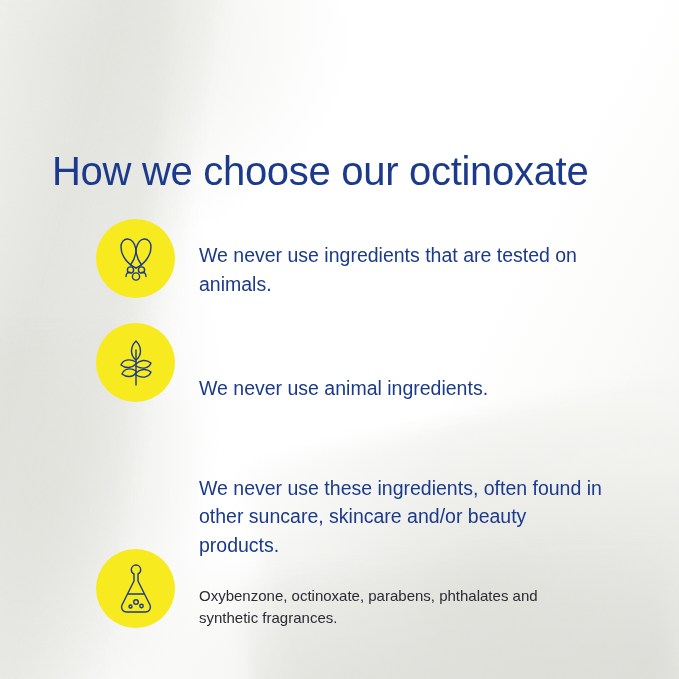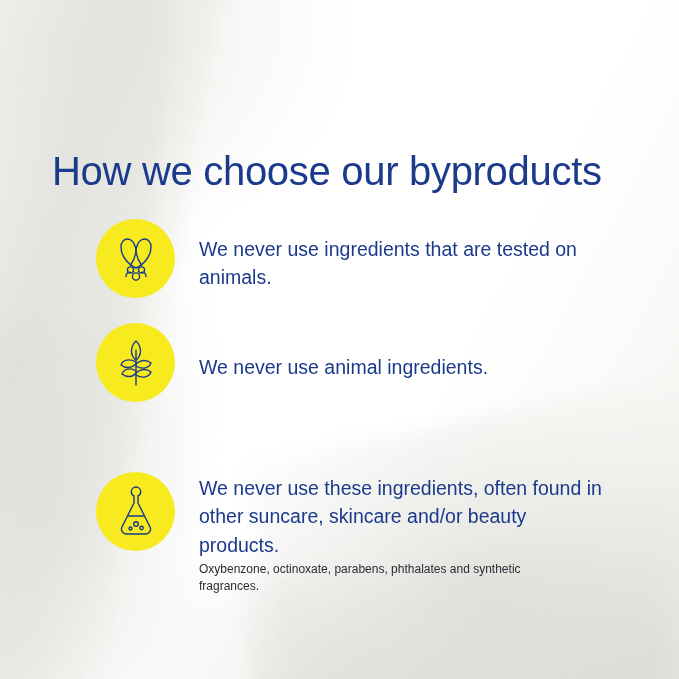--- a/index.html
+++ b/index.html
@@ -77,21 +77,21 @@
     white-space: nowrap;
   }
   .rows {
     position: absolute;
     left: 96px;
     top: 219px;
     width: 540px;
   }
   .row {
     display: flex;
-    align-items: center;
+    align-items: flex-end;
     margin-bottom: 25px;
   }
   .badge {
     flex: 0 0 auto;
     width: 79px;
     height: 79px;
     border-radius: 50%;
     background: #f7ea1e;
     display: flex;
     align-items: center;
@@ -102,39 +102,39 @@
   .row-text {
     padding-top: 9px;
     color: #1b3a8c;
     font-size: 19.5px;
     line-height: 1.46;
     font-weight: 400;
     max-width: 410px;
   }
   .row-3 .row-text { padding-top: 3px; margin-top: 44px; }
   .row-note {
-    margin-top: 2px;
-    font-size: 12px;
+    margin-top: 26px;
+    font-size: 15px;
     line-height: 1.42;
     color: #2b2b36;
     max-width: 360px;
   }
 </style>
 </head>
 <body>
 
 <div id="page">
   <div class="fold fold-a"></div>
   <div class="fold fold-b"></div>
   <div class="fold fold-c"></div>
   <div class="fold fold-d"></div>
   <div class="fold fold-e"></div>
 
   <div id="content">
-    <h1 class="heading">How we choose our byproducts</h1>
+    <h1 class="heading">How we choose our octinoxate</h1>
 
     <div class="rows">
 
       <div class="row row-1">
         <div class="badge">
           <span>
             <svg width="46" height="48" viewBox="0 0 46 48" fill="none" stroke="#1b3a8c" stroke-width="1.4" stroke-linecap="round" stroke-linejoin="round">
               <path d="M23 33 C14 29 8 20 8 12 C8 7 11 4 14.5 4 C18.5 4 21.5 8 23 14"></path>
               <path d="M23 33 C32 29 38 20 38 12 C38 7 35 4 31.5 4 C27.5 4 24.5 8 23 14"></path>
               <path d="M23 14 C23 20 20.5 26 17.5 30"></path>

